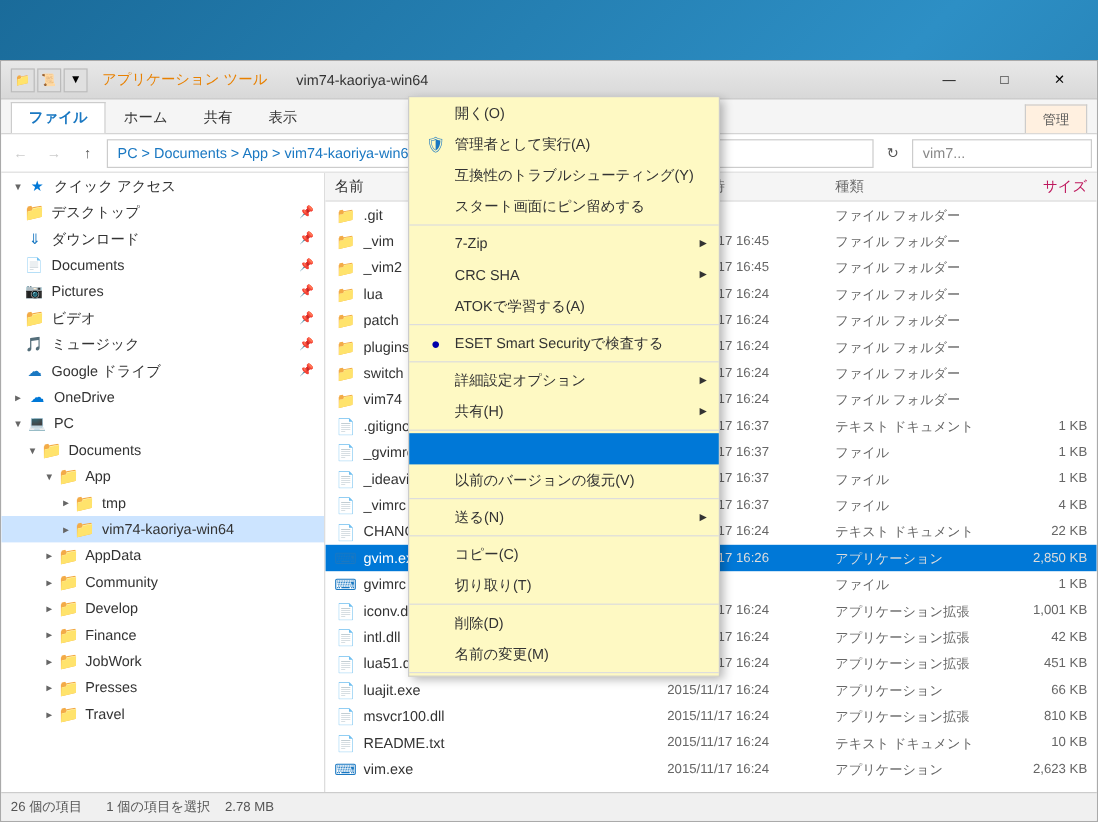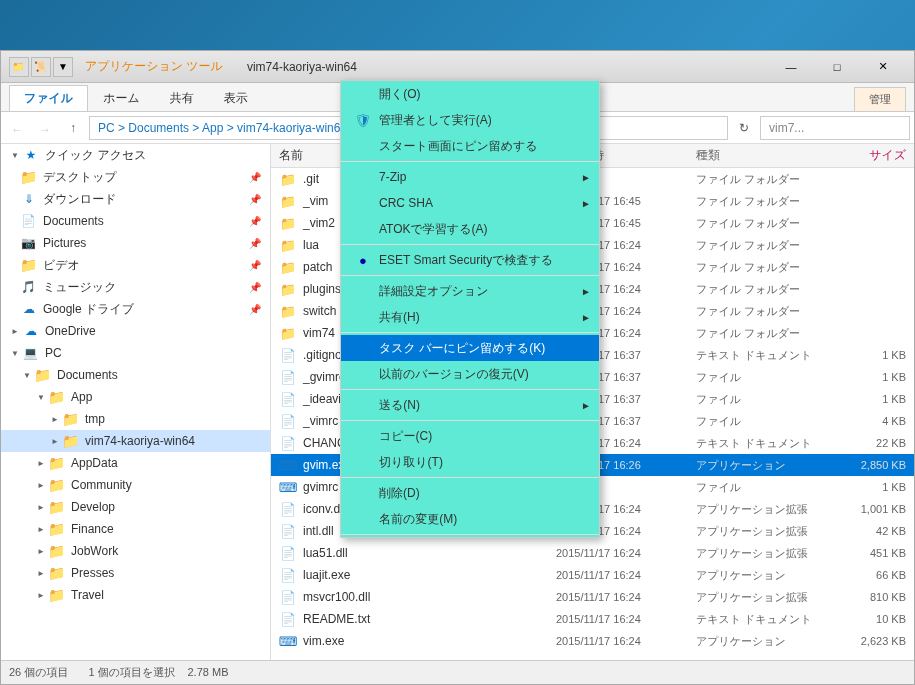--- a/index.html
+++ b/index.html
@@ -272,21 +272,21 @@
       color: #555;
       gap: 20px;
     }
 
     
     .context-menu {
       position: absolute;
       top: 80px;
       left: 340px;
       width: 260px;
-      background: #5eead4;
+      background: #fef9c3;
       border: 1px solid #ccc;
       box-shadow: 3px 3px 8px rgba(0,0,0,0.3);
       z-index: 100;
       font-size: 12px;
     }
     .cm-item {
       display: flex;
       align-items: center;
       height: 26px;
       padding: 0 12px;
@@ -658,20 +658,24 @@
 <div class="cm-item">
       <span class="cm-icon"></span>
       <span>開く(O)</span>
     </div>
     <div class="cm-item">
       <span class="cm-icon" style="color:#1a78c2">🛡</span>
       <span>管理者として実行(A)</span>
     </div>
     <div class="cm-item">
       <span class="cm-icon"></span>
+      <span>互換性のトラブルシューティング(Y)</span>
+    </div>
+    <div class="cm-item">
+      <span class="cm-icon"></span>
       <span>スタート画面にピン留めする</span>
     </div>
     <div class="cm-separator"></div>
     <div class="cm-item">
       <span class="cm-icon"></span>
       <span>7-Zip</span>
       <span class="cm-arrow">►</span>
     </div>
     <div class="cm-item">
       <span class="cm-icon"></span>
@@ -694,21 +698,20 @@
       <span class="cm-arrow">►</span>
     </div>
     <div class="cm-item">
       <span class="cm-icon"></span>
       <span>共有(H)</span>
       <span class="cm-arrow">►</span>
     </div>
     <div class="cm-separator"></div>
     <div class="cm-item active">
       <span class="cm-icon"></span>
-      <span>タスク バーにピン留めする(K)</span>
     </div>
     <div class="cm-item">
       <span class="cm-icon"></span>
       <span>以前のバージョンの復元(V)</span>
     </div>
     <div class="cm-separator"></div>
     <div class="cm-item">
       <span class="cm-icon"></span>
       <span>送る(N)</span>
       <span class="cm-arrow">►</span>

